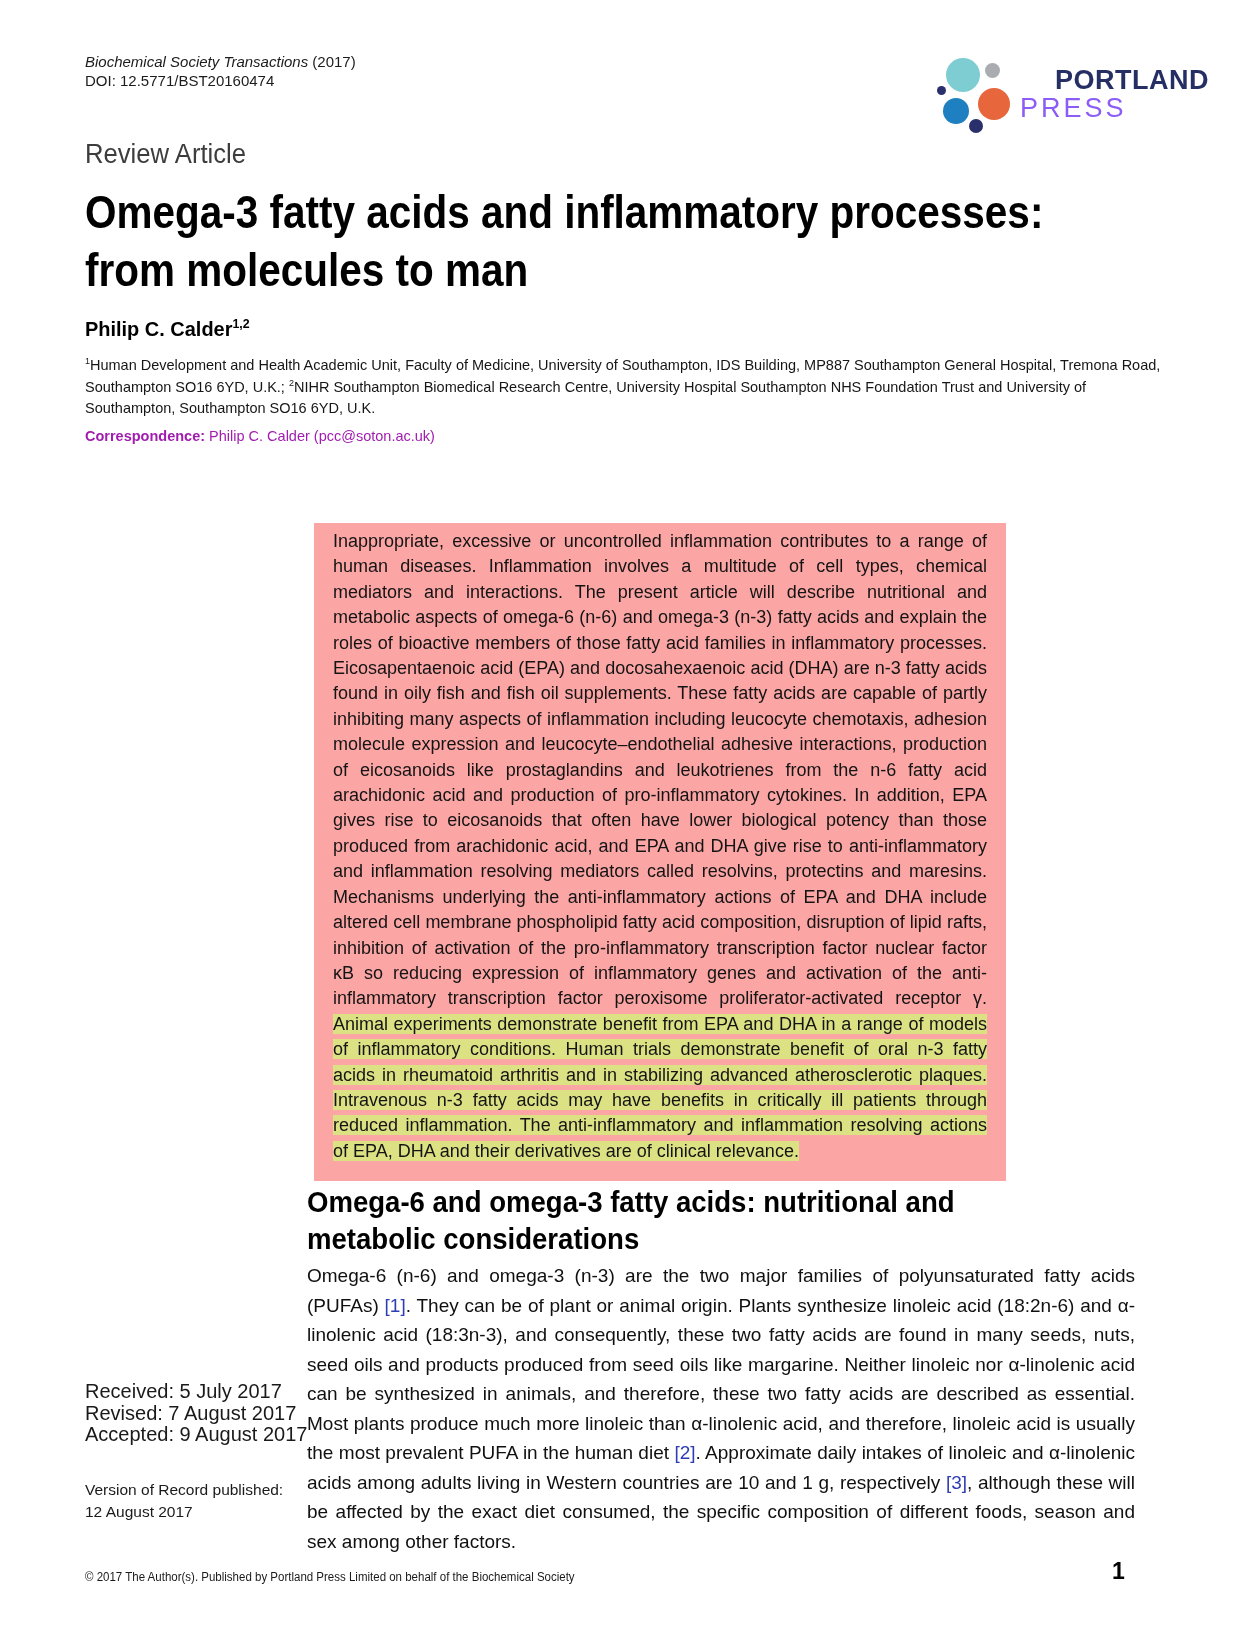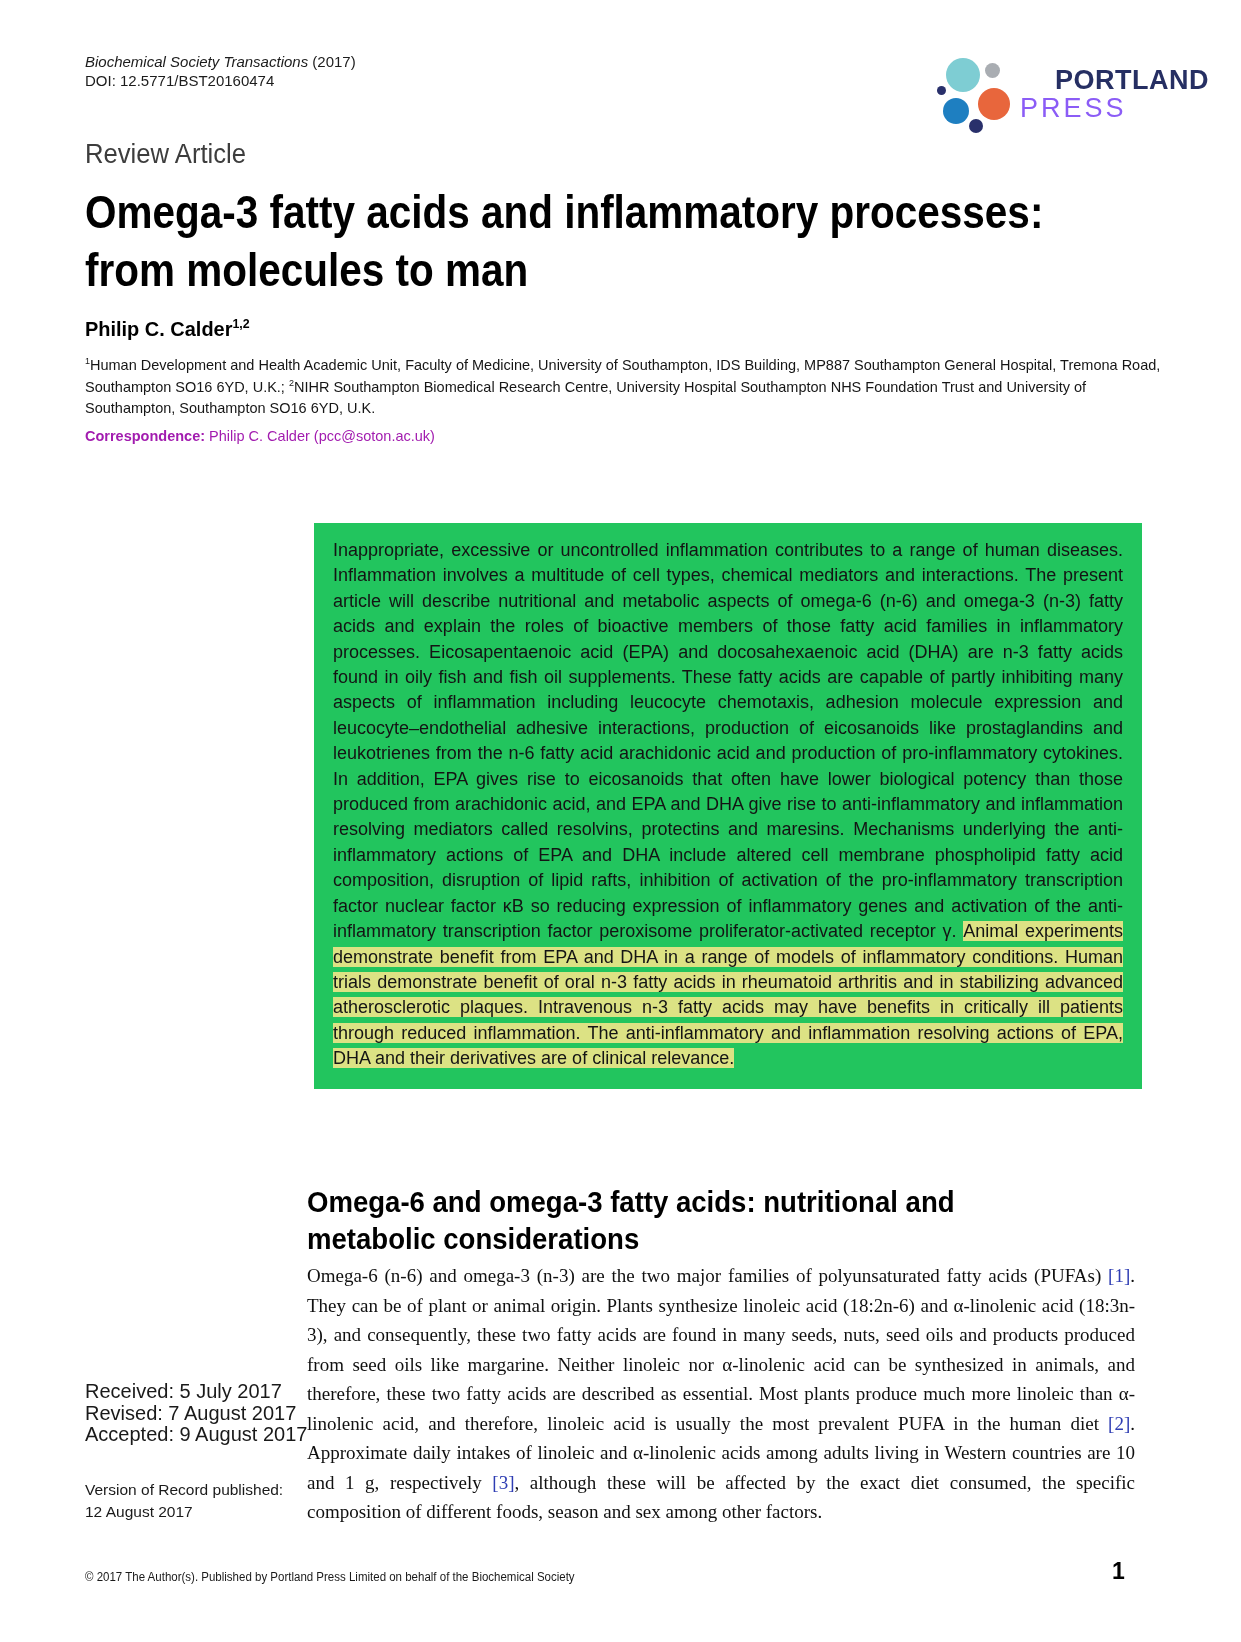--- a/index.html
+++ b/index.html
@@ -59,38 +59,38 @@
     position: absolute; left: 85px; top: 355px; width: 1092px;
     font-size: 14.5px; line-height: 21.5px; color: #161616;
   }
   .correspondence {
     position: absolute; left: 85px; top: 428px;
     font-size: 14.5px; color: #a21caf;
   }
   .correspondence .lbl { font-weight: bold; }
   
   .abstract-box {
-    position: absolute; left: 314px; top: 523px; width: 828px;
-    background: #22c55e;
-    padding: 15px 19px 17px 19px;
+    position: absolute; left: 314px; top: 523px; width: 692px;
+    background: #fca5a5;
+    padding: 6px 19px 17px 19px;
   }
   .abstract-text {
     font-size: 18px; line-height: 25.4px; text-align: justify; color: #141414;
   }
   .hl { background: #dce284; }
   
   .section-heading {
     position: absolute; left: 307px; top: 1184px;
     font-size: 29px; font-weight: bold; color: #000; line-height: 37px;
     transform: scaleX(0.95); transform-origin: 0 0;
   }
   .section-heading div { white-space: nowrap; }
   .body-text {
     position: absolute; left: 307px; top: 1261px; width: 828px;
-    font-family: Liberation Serif, serif;
+    font-family: Liberation Sans, sans-serif;
     font-size: 19px; line-height: 29.5px; text-align: justify; color: #101010;
   }
   .cite { color: #2e3db3; text-decoration: none; }
   
   .dates-block {
     position: absolute; left: 85px; top: 1381px;
     font-size: 20px; line-height: 21.5px; color: #1a1a1a;
   }
   .version-block {
     position: absolute; left: 85px; top: 1459px;

